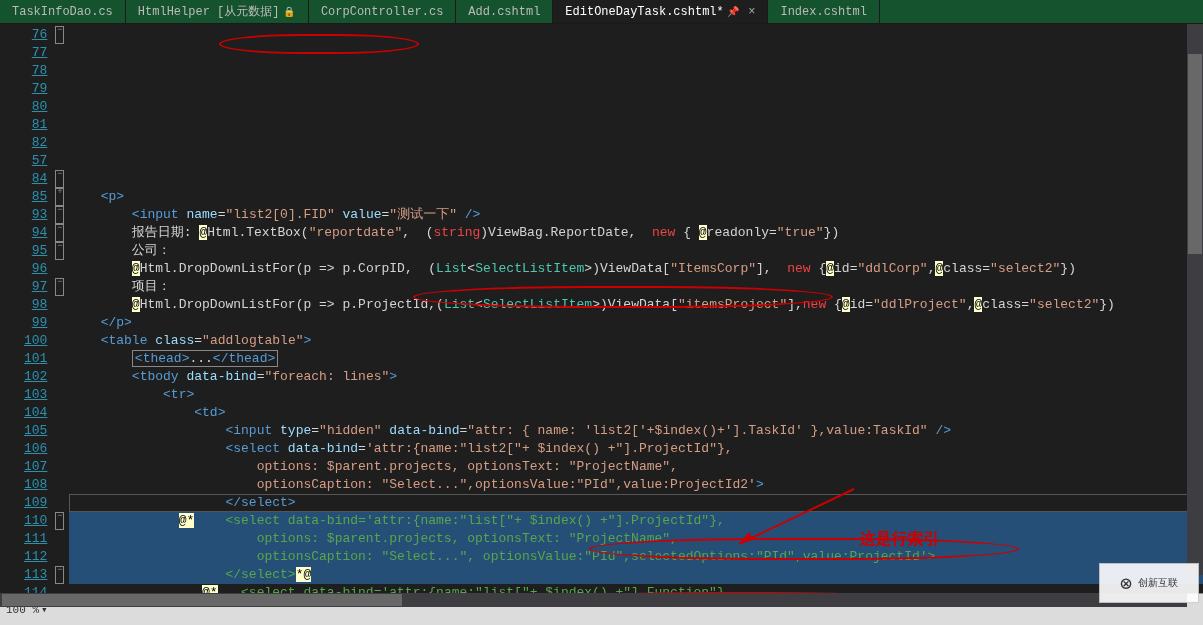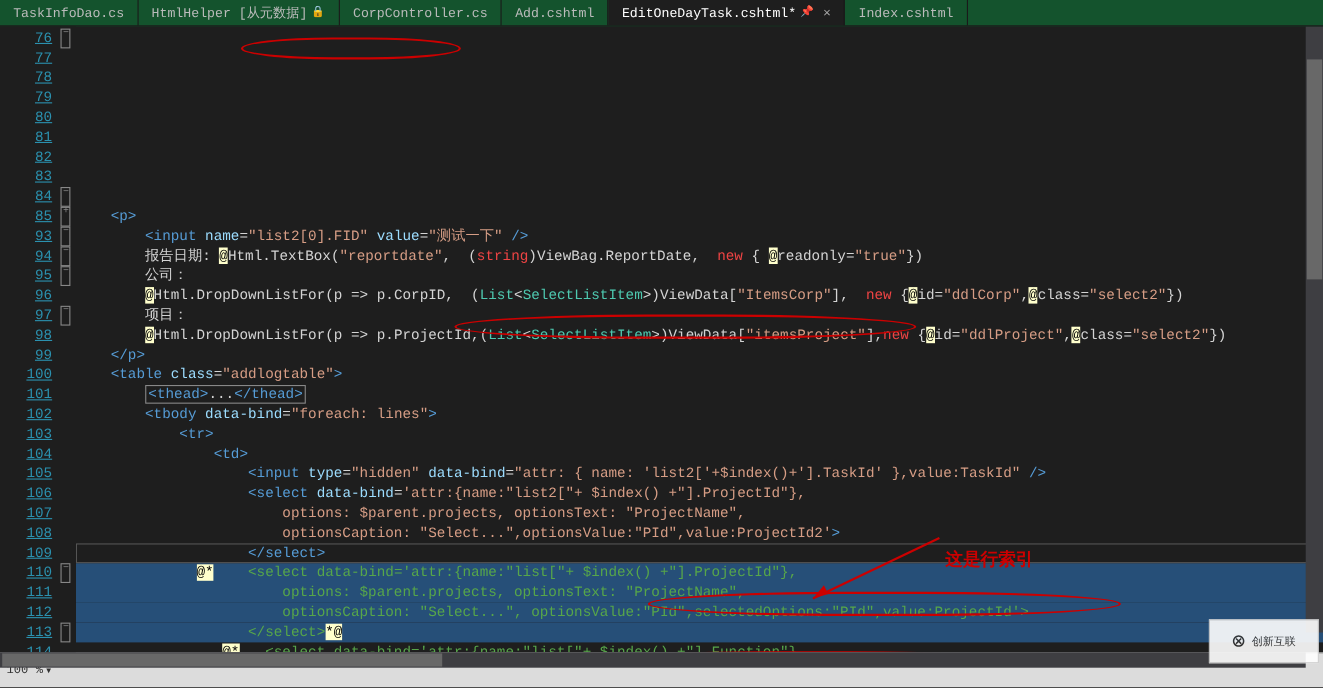--- a/index.html
+++ b/index.html
@@ -70,21 +70,21 @@
   <div class="editor">
     <div class="gutter">
       <div class="linenos" id="linenos">
           <div>76</div>
           <div>77</div>
           <div>78</div>
           <div>79</div>
           <div>80</div>
           <div>81</div>
           <div>82</div>
-          <div>83</div>
+          <div>57</div>
           <div>84</div>
           <div>85</div>
           <div>93</div>
           <div>94</div>
           <div>95</div>
           <div>96</div>
           <div>97</div>
           <div>98</div>
           <div>99</div>
           <div>100</div>
@@ -161,21 +161,21 @@
     <div class="code" id="code">
       
       <div class="redbox" style="left:150px; top:10px; width:200px; height:20px;"></div>
       <div class="redbox" style="left:344px; top:262px; width:420px; height:22px;"></div>
       <div class="redbox" style="left:520px; top:514px; width:430px; height:22px;"></div>
       <div class="redbox" style="left:468px; top:568px; width:400px; height:22px;"></div>
       <svg class="redarrow" style="left:660px; top:460px; width:130px; height:70px;">
           <line x1="125" y1="5" x2="10" y2="60" stroke="#cc0000" stroke-width="2"></line>
           <polygon points="10,60 20,48 24,56" fill="#cc0000"></polygon>
         </svg>
-      <div class="redtext" style="left:790px; top:477px;">这是行索引</div>
+      <div class="redtext" style="left:790px; top:506px;">这是行索引</div>
     <div class="cl">    <span class="t-blue">&lt;p&gt;</span></div><div class="cl">        <span class="t-blue">&lt;input</span> <span class="t-attr">name</span>=<span class="t-str">"list2[0].FID"</span> <span class="t-attr">value</span>=<span class="t-str">"测试一下"</span> <span class="t-blue">/&gt;</span></div><div class="cl">        报告日期: <span class="t-yel">@</span>Html.TextBox(<span class="t-str">"reportdate"</span>,  (<span class="t-kw">string</span>)ViewBag.ReportDate,  <span class="t-kw">new</span> { <span class="t-yel">@</span>readonly=<span class="t-str">"true"</span>})</div><div class="cl">        公司：</div><div class="cl">        <span class="t-yel">@</span>Html.DropDownListFor(p =&gt; p.CorpID,  (<span class="t-type">List</span>&lt;<span class="t-type">SelectListItem</span>&gt;)ViewData[<span class="t-str">"ItemsCorp"</span>],  <span class="t-kw">new</span> {<span class="t-yel">@</span>id=<span class="t-str">"ddlCorp"</span>,<span class="t-yel">@</span>class=<span class="t-str">"select2"</span>})</div><div class="cl">        项目：</div><div class="cl">        <span class="t-yel">@</span>Html.DropDownListFor(p =&gt; p.ProjectId,(<span class="t-type">List</span>&lt;<span class="t-type">SelectListItem</span>&gt;)ViewData[<span class="t-str">"itemsProject"</span>],<span class="t-kw">new</span> {<span class="t-yel">@</span>id=<span class="t-str">"ddlProject"</span>,<span class="t-yel">@</span>class=<span class="t-str">"select2"</span>})</div><div class="cl">    <span class="t-blue">&lt;/p&gt;</span></div><div class="cl">    <span class="t-blue">&lt;table</span> <span class="t-attr">class</span>=<span class="t-str">"addlogtable"</span><span class="t-blue">&gt;</span></div><div class="cl">        <span class="boxed"><span class="t-blue">&lt;thead&gt;</span>...<span class="t-blue">&lt;/thead&gt;</span></span></div><div class="cl">        <span class="t-blue">&lt;tbody</span> <span class="t-attr">data-bind</span>=<span class="t-str">"foreach: lines"</span><span class="t-blue">&gt;</span></div><div class="cl">            <span class="t-blue">&lt;tr&gt;</span></div><div class="cl">                <span class="t-blue">&lt;td&gt;</span></div><div class="cl">                    <span class="t-blue">&lt;input</span> <span class="t-attr">type</span>=<span class="t-str">"hidden"</span> <span class="t-attr">data-bind</span>=<span class="t-str">"attr: { name: 'list2['+$index()+'].TaskId' },value:TaskId"</span> <span class="t-blue">/&gt;</span></div><div class="cl">                    <span class="t-blue">&lt;select</span> <span class="t-attr">data-bind</span>=<span class="t-str">'attr:{name:"list2["+ $index() +"].ProjectId"},</span></div><div class="cl"><span class="t-str">                        options: $parent.projects, optionsText: "ProjectName",</span></div><div class="cl"><span class="t-str">                        optionsCaption: "Select...",optionsValue:"PId",value:ProjectId2'</span><span class="t-blue">&gt;</span></div><div class="cl cur">                    <span class="t-blue">&lt;/select&gt;</span></div><div class="cl hl">              <span class="t-yel">@*</span>    <span class="t-com">&lt;select data-bind='attr:{name:"list["+ $index() +"].ProjectId"},</span></div><div class="cl hl"><span class="t-com">                        options: $parent.projects, optionsText: "ProjectName",</span></div><div class="cl hl"><span class="t-com">                        optionsCaption: "Select...", optionsValue:"PId",selectedOptions:"PId",value:ProjectId'&gt;</span></div><div class="cl hl"><span class="t-com">                    &lt;/select&gt;</span><span class="t-yel">*@</span></div><div class="cl">                 <span class="t-yel">@*</span>   <span class="t-com">&lt;select data-bind='attr:{name:"list["+ $index() +"].Function"},</span></div><div class="cl"><span class="t-com">                        options: $parent.jsonFunction, optionsText: "FName",</span></div></div>
     <div class="scrollv">
         <div class="thumb"></div>
       </div>
   </div>
 
   <div class="scrollh">
       <div class="thumb"></div>
     </div>
 

